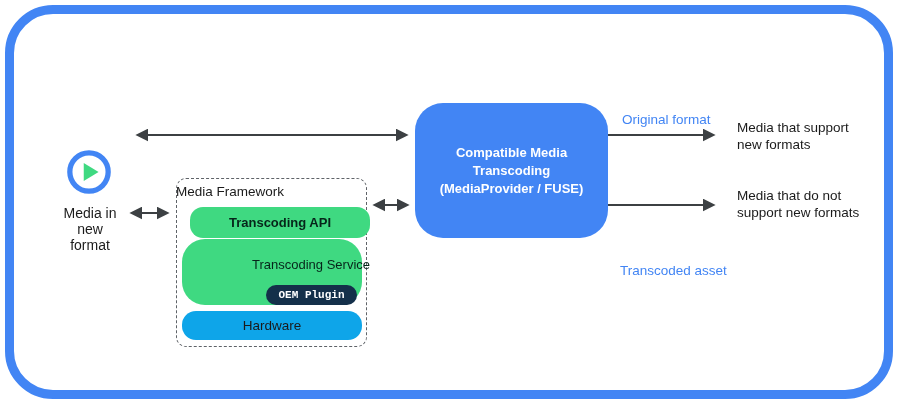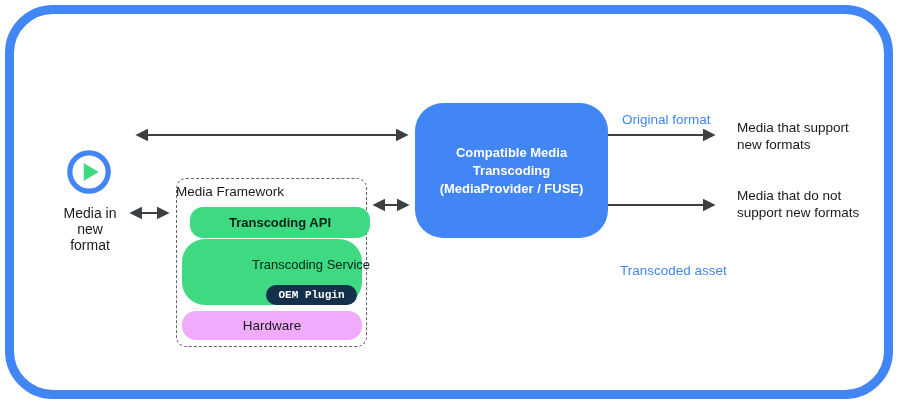--- a/index.html
+++ b/index.html
@@ -105,21 +105,21 @@
     font-size: 11px;
     font-weight: bold;
     color: #ffffff;
     font-family: Liberation Mono, monospace;
   }
   .hardware-pill {
     position: absolute;
     left: 182px; top: 311px;
     width: 180px; height: 29px;
     border-radius: 14px;
-    background: #f0abfc;
+    background: #0ea5e9;
     display: flex;
     align-items: center;
     justify-content: center;
     font-size: 13.5px;
     color: #1b1b1b;
   }
   
   .transcoder-box {
     position: absolute;
     left: 415px; top: 103px;

